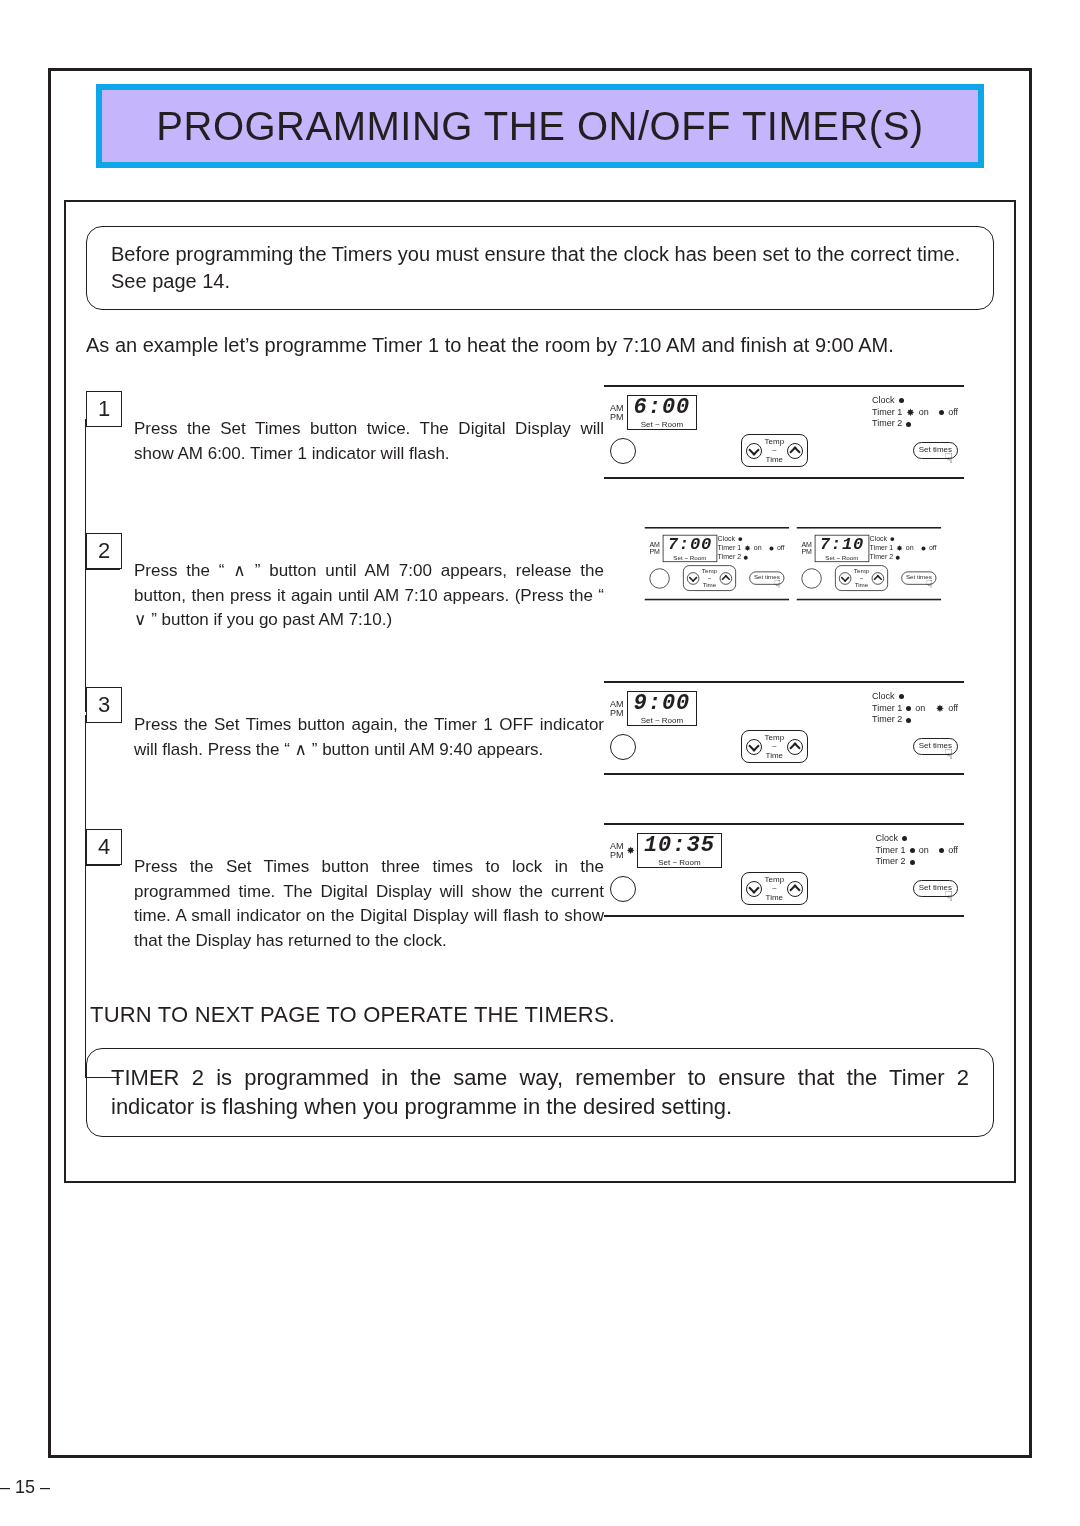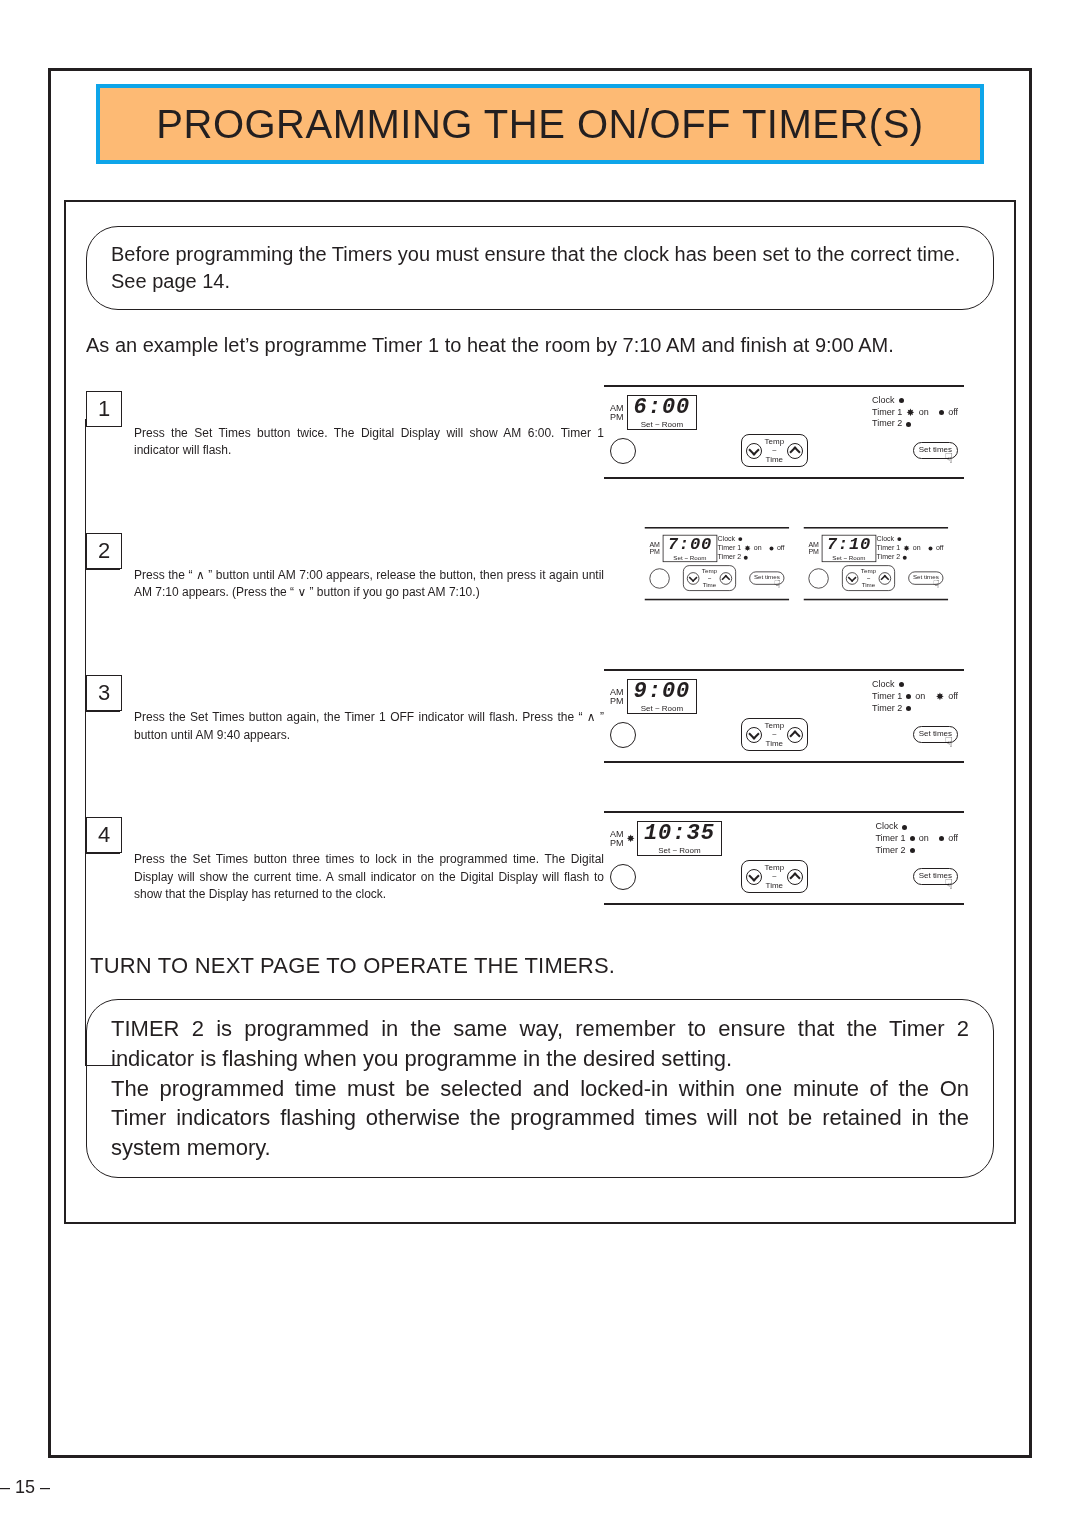--- a/index.html
+++ b/index.html
@@ -1,49 +1,49 @@
 <!DOCTYPE html>
 <html><head>
 <meta charset="utf-8">
 <style>
   html,body{margin:0;padding:0;background:#fff;font-family:Helvetica,Arial,sans-serif;color:#231f20}
   .page{width:1080px;height:1526px;position:relative;box-sizing:border-box;padding:60px 48px 40px 48px}
   .outer{border:3px solid #231f20;position:absolute;left:48px;right:48px;top:68px;bottom:68px}
-  .title-box{position:absolute;left:96px;right:96px;top:84px;height:72px;border:4px solid #0ea5e9;background:#fdba74;display:flex;align-items:center;justify-content:center}
+  .title-box{position:absolute;left:96px;right:96px;top:84px;height:72px;border:6px solid #0ea5e9;background:#c4b5fd;display:flex;align-items:center;justify-content:center}
   .title-box h1{margin:0;font-size:40px;letter-spacing:.5px;font-weight:400}
   .body{position:absolute;left:64px;right:64px;top:200px;border:2px solid #231f20;padding:24px 20px 44px 20px;box-sizing:border-box}
-  .round-note{border:1px solid #231f20;border-radius:32px;padding:14px 24px;font-size:20px;line-height:1.35}
+  .round-note{border:1px solid #231f20;border-radius:16px;padding:14px 24px;font-size:20px;line-height:1.35}
   .round-note.small{font-size:22px}
   .intro{font-size:20px;margin:24px 4px 28px 0}
   .step{display:flex;align-items:flex-start;margin:14px 0 48px 0}
   .num-box{width:34px;height:34px;border:1px solid #231f20;display:flex;align-items:center;justify-content:center;font-size:22px;flex:none;background:#fff;margin-top:6px}
   .num-wrap{position:relative;width:48px;flex:none}
   .tail{position:absolute;left:-1px;top:34px;width:34px;height:180px;border-left:1px solid #231f20;border-bottom:1px solid #231f20}
-  .step-text{flex:1 1 0;font-size:12px;line-height:1.45;text-align:justify;max-width:470px;margin-top:40px}
+  .step-text{flex:1 1 0;font-size:17px;line-height:1.45;text-align:justify;max-width:470px;margin-top:32px}
   .panel-col{flex:none;width:360px;position:relative}
   .panel{border-top:2px solid #231f20;border-bottom:2px solid #231f20;padding:8px 6px 10px 6px;font-size:10px;transform-origin:top right}
   .panel .row1{display:flex;align-items:center;justify-content:space-between}
   .lcd{display:flex;align-items:center}
   .ampm{font-size:9px;line-height:1;margin-right:3px}
   .lcd-box{border:1px solid #231f20;padding:1px 6px 0 6px;text-align:center}
   .seg{font-family:"Courier New",monospace;font-weight:bold;font-size:22px;letter-spacing:1px;line-height:1;font-style:italic}
   .sub{font-size:8px;margin-top:1px}
   .ind{font-size:9px;line-height:1.3}
   .ind .irow{display:flex;align-items:center;gap:4px}
   .dot{display:inline-block;width:5px;height:5px;border-radius:50%;background:#231f20}
   .star{display:inline-block;font-size:10px;line-height:1}
   .row2{display:flex;align-items:center;justify-content:space-between;margin-top:4px;gap:4px}
   .knob{width:24px;height:24px;border:1px solid #231f20;border-radius:50%}
   .btnpad{border:1px solid #231f20;border-radius:8px;padding:2px 4px;display:flex;align-items:center;gap:3px;font-size:8px}
   .chev{display:inline-block;width:14px;height:14px;border:1px solid #231f20;border-radius:50%;position:relative}
   .chev::before{content:"";position:absolute;left:3px;top:4px;width:6px;height:6px;border-left:2px solid #231f20;border-top:2px solid #231f20;transform:rotate(45deg)}
   .chev.down::before{transform:rotate(-135deg);top:2px}
   .settimes{border:1px solid #231f20;border-radius:10px;padding:3px 5px;font-size:8px;text-align:center;line-height:1.1;position:relative}
   .press{position:absolute;right:4px;bottom:-8px;font-size:14px}
-  .twin{display:flex;gap:24px;align-items:center}
+  .twin{display:flex;gap:17px;align-items:center}
   .twin .panel{transform:scale(.78)}
   .twin .panel+.panel{margin-left:-50px}
   .nextpage{font-size:22px;margin:20px 4px 20px 4px;letter-spacing:.2px}
   .footer-num{position:absolute;left:0;right:0;bottom:28px;text-align:left;font-size:18px}
   .just{text-align:justify}
 </style>
 </head>
 <body>
 
 <div class="page">
@@ -260,19 +260,18 @@
     </div>
   </div>
     </div>
         </div>
       </div>
 
     <div class="nextpage">TURN TO NEXT PAGE TO OPERATE THE TIMERS.</div>
 
     <div class="round-note small just" id="postnote">
         <div>TIMER 2 is programmed in the same way, remember to ensure that the Timer 2 indicator is flashing when you programme in the desired setting.</div>
-        <div>The programmed time must be selected and locked-in within one minute of the On Timer indicators flashing otherwise the programmed times will not be retained in the system memory.</div>
       </div>
 
   </div>
 
   <div class="footer-num">– 15 –</div>
 </div>
 
 </body></html>

